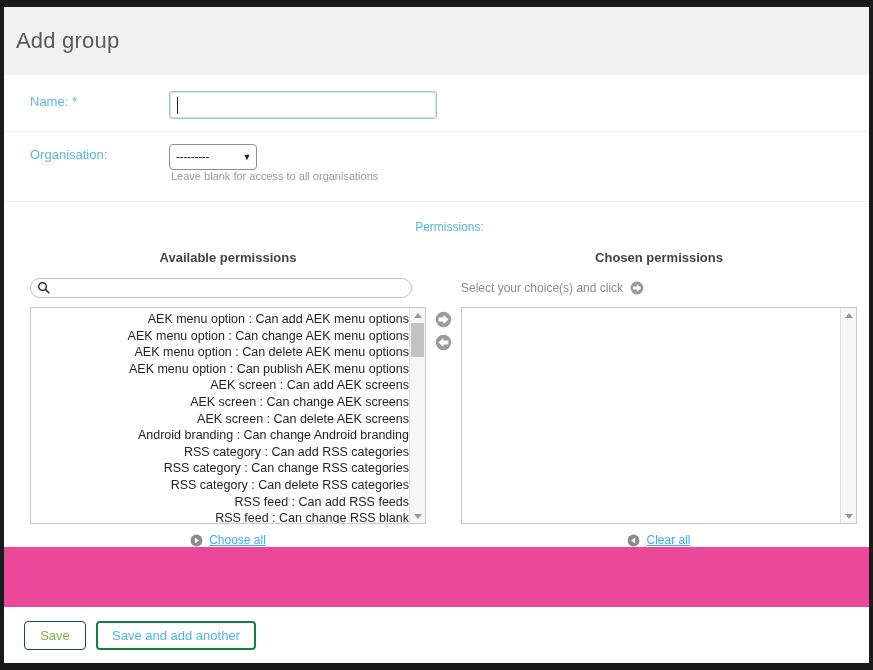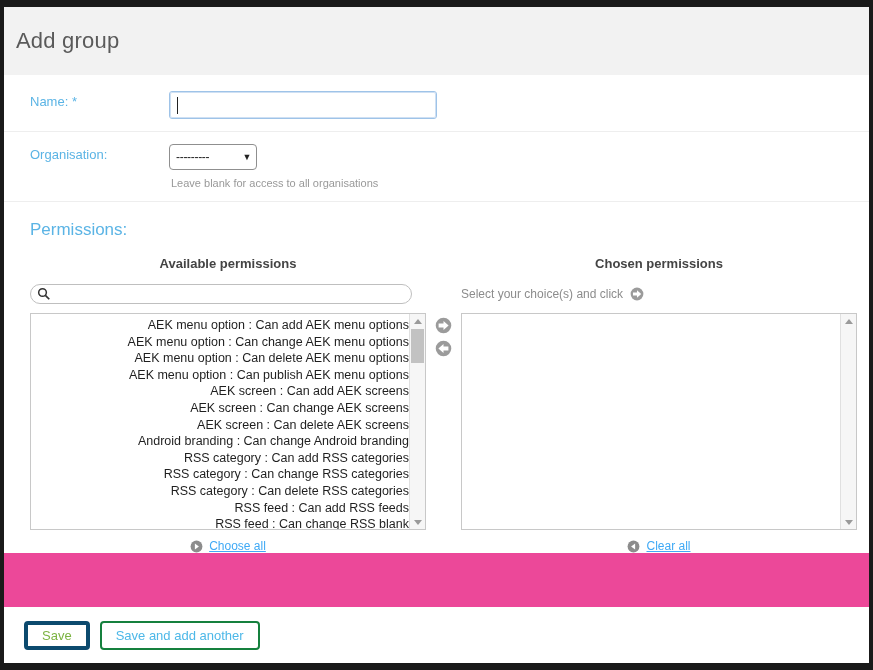--- a/index.html
+++ b/index.html
@@ -120,32 +120,33 @@
     letter-spacing: -0.3px;
   }
   .select-arrow {
     font-size: 9px;
     color: #222222;
     line-height: 1;
   }
   .help-text {
     font-size: 11px;
     color: #999999;
-    margin-top: 7px;
+    margin-top: 0;
     padding-left: 2px;
   }
 
   
   .perm-section {
     padding-top: 18px;
   }
   .perm-label {
     padding-left: 26px;
-    font-size: 17px;
+    font-size: 12px;
     color: #5bb4e5;
+    text-align: center;
   }
   .perm-columns {
     display: flex;
     margin-top: 16px;
     padding-left: 26px;
     padding-right: 12px;
   }
   .col-available { width: 400px; }
   .col-arrows {
     width: 36px;
@@ -317,21 +318,21 @@
     background: #ffffff;
     font-size: 13px;
     font-family: "Liberation Sans", sans-serif;
     display: inline-flex;
     align-items: center;
     justify-content: center;
     padding: 0 14px;
     cursor: pointer;
   }
   .btn-save {
-    border: 4px solid #0c4a6e;
+    border: 1px solid #0c4a6e;
     color: #7cb342;
     min-width: 62px;
   }
   .btn-blue {
     border: 2px solid #15803d;
     color: #4db8e8;
   }
 </style>
 </head>
 <body>

